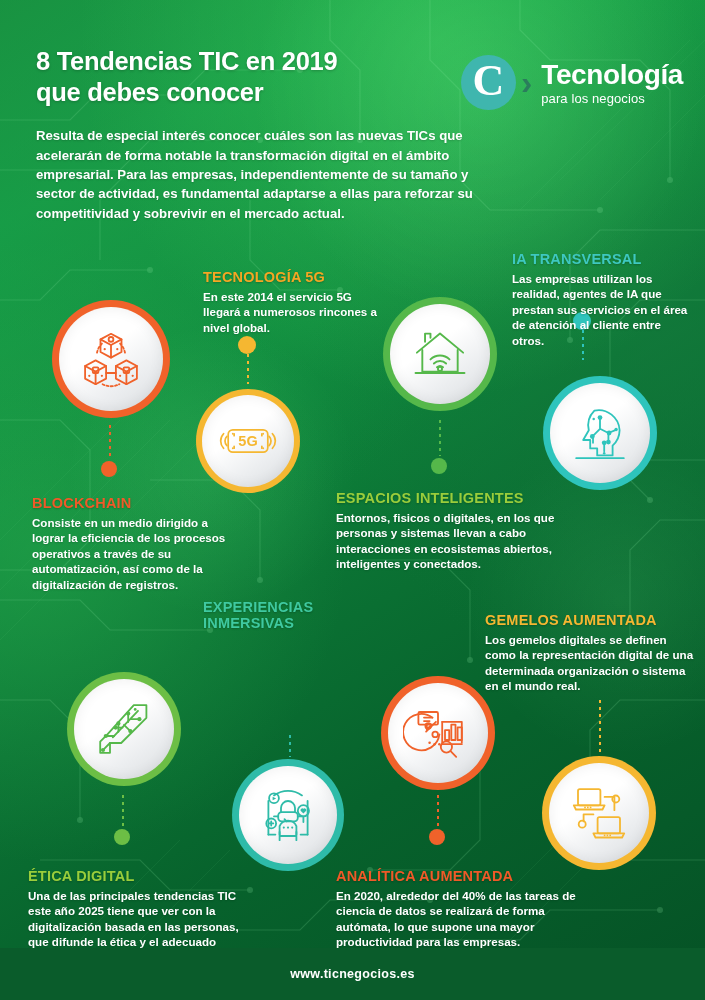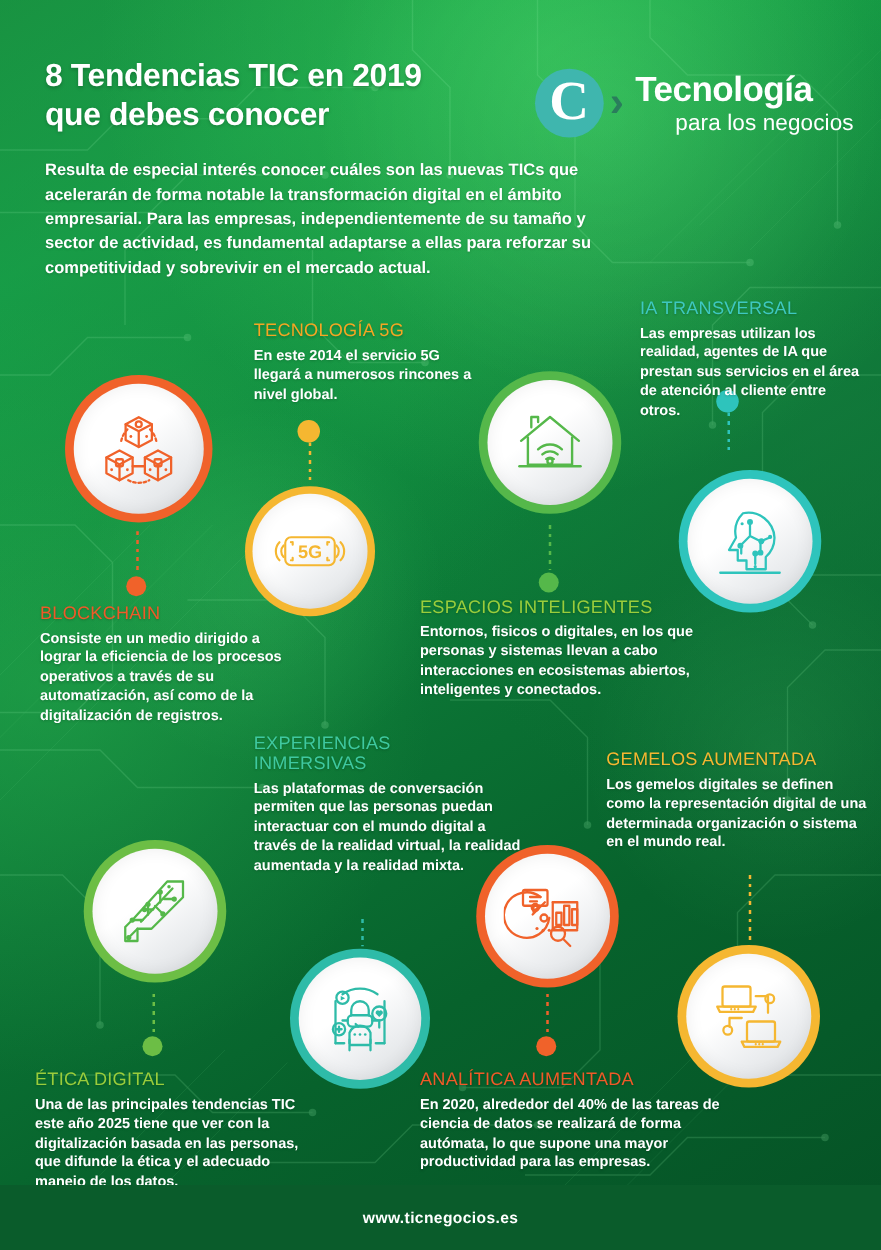--- a/index.html
+++ b/index.html
@@ -49,28 +49,29 @@
   .logo { position:absolute; right:22px; top:55px; display:flex; align-items:center; gap:7px; z-index:6;}
   .logo-mark {
     width:55px;height:55px;border-radius:50%;
     background:#3fb6ae; display:flex;align-items:center;justify-content:center;
     color:#fff; font-family:"Liberation Serif", serif; font-size:44px; font-weight:bold;
     line-height:1; padding-bottom:4px;
   }
   .logo-arrow { color:#2a7d5c; font-size:34px; font-weight:bold; margin:0 2px 0 -2px; }
   .logo-text { color:#fff; line-height:1; }
   .logo-t1 { font-size:28px; font-weight:bold; letter-spacing:-.4px; }
-  .logo-t2 { font-size:18px; margin-top:3px; letter-spacing:.1px;margin-left:32px; }
+  .logo-t2 { font-size:13px; margin-top:3px; letter-spacing:.1px; }
 
   
   .block { position:absolute; z-index:6; }
   .block h3 {
-    font-size:14.5px; font-weight:normal; letter-spacing:.2px;
+    font-size:14.5px; font-weight:bold; letter-spacing:.2px;
     margin-bottom:3px; line-height:1.1;
     text-shadow:0 1px 2px rgba(0,0,0,.22);
+    margin-top:12px;
   }
   .block p {
     color:#ffffff; font-size:11.6px; font-weight:bold; line-height:1.33;
     text-shadow:0 1px 2px rgba(0,0,0,.18);
   }
 
   
   .icon-circle { position:absolute; border-radius:50%; z-index:5;
      display:flex; align-items:center; justify-content:center; }
   .icon-circle .inner {
@@ -406,21 +407,20 @@
   <div class="block" style="left:32px;top:484px;width:205px;">
     <h3 style="color:#f05a28;">BLOCKCHAIN</h3>
     <p>Consiste en un medio dirigido a lograr la eficiencia de los procesos operativos a través de su automatización, así como de la digitalización de registros.</p>
   </div>
 
   <div class="block" style="left:203px;top:588px;width:215px;">
     <h3 style="color:#3fc9a0;">
       <span>EXPERIENCIAS</span><br>
       <span>INMERSIVAS</span>
     </h3>
-    <p>Las plataformas de conversación permiten que las personas puedan interactuar con el mundo digital a través de la realidad virtual, la realidad aumentada y la realidad mixta.</p>
   </div>
 
   <div class="block" style="left:485px;top:601px;width:212px;">
     <h3 style="color:#f5b731;">GEMELOS AUMENTADA</h3>
     <p>Los gemelos digitales se definen como la representación digital de una determinada organización o sistema en el mundo real.</p>
   </div>
 
   <div class="block" style="left:28px;top:857px;width:218px;">
     <h3 style="color:#9acd3b;">ÉTICA DIGITAL</h3>
     <p>Una de las principales tendencias TIC este año 2025 tiene que ver con la digitalización basada en las personas, que difunde la ética y el adecuado manejo de los datos.</p>

